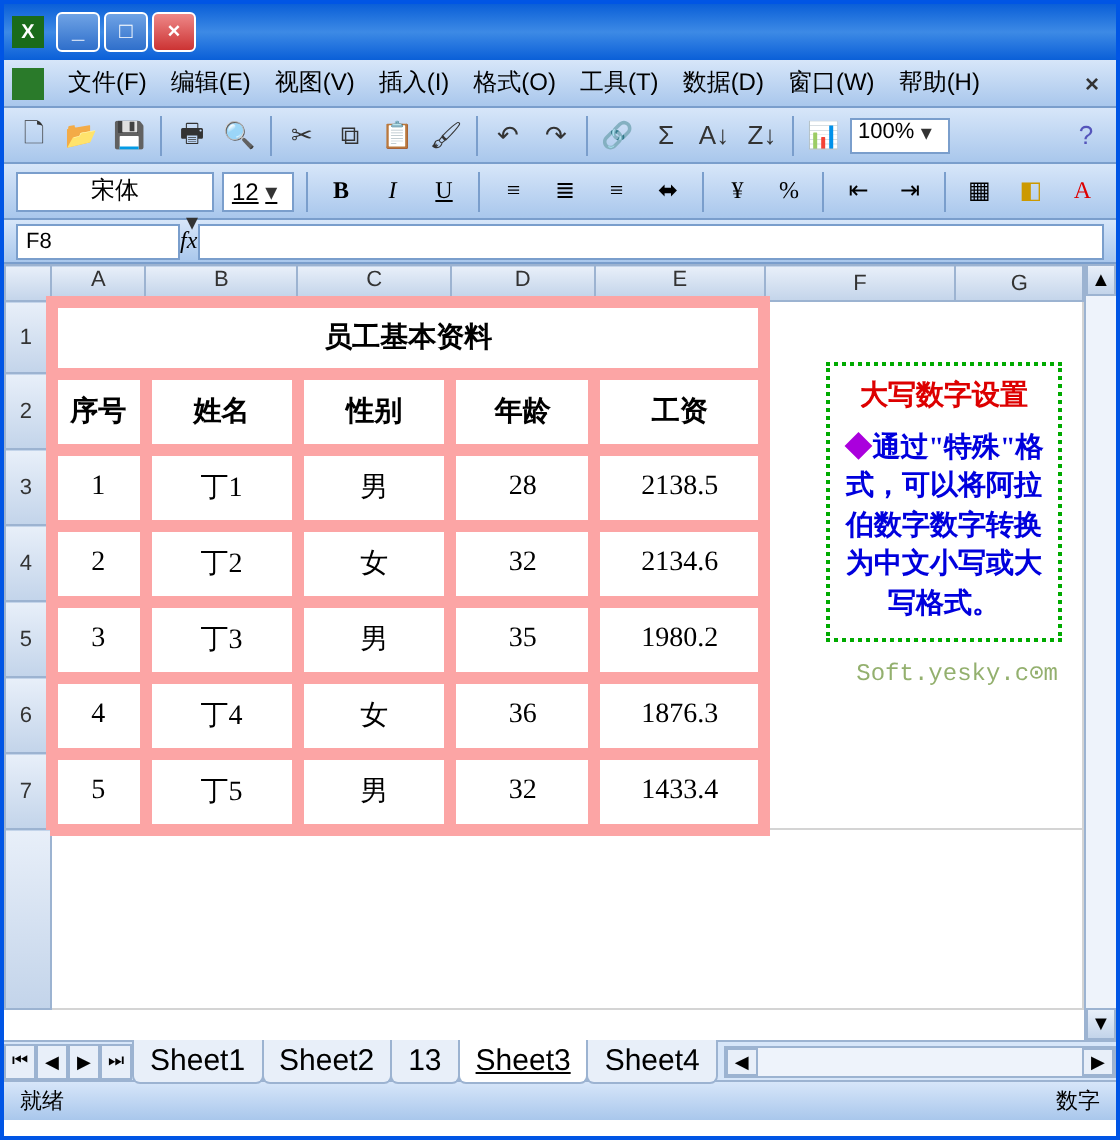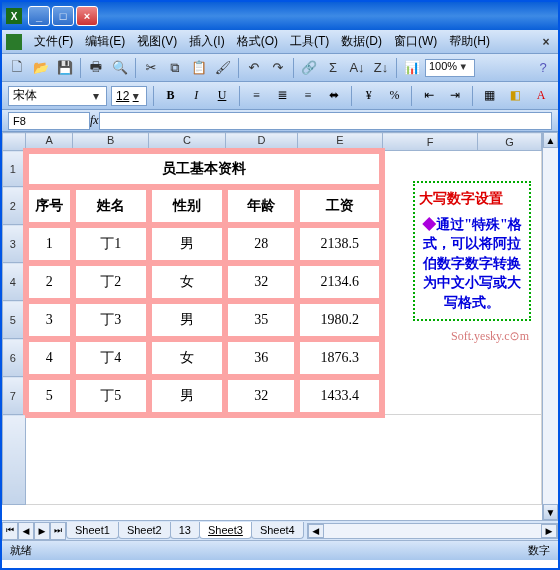--- a/index.html
+++ b/index.html
@@ -13,21 +13,21 @@
 .menubar { background: linear-gradient(to bottom, #d7e6f9, #a9c7ec); height: 24px; display: flex; align-items: center; padding: 0 4px; border-bottom: 1px solid #7a9ecc; }
 .menubar .menu-icon { width: 16px; height: 16px; background: #2a7a2a; margin-right: 6px; }
 .menubar .mi { padding: 2px 6px; color: #000; cursor: default; }
 .menubar .x { margin-left: auto; width: 16px; height: 16px; display: flex; align-items: center; justify-content: center; font-weight: bold; color: #333; }
 .toolbar { background: linear-gradient(to bottom, #d7e6f9, #a9c7ec); height: 28px; display: flex; align-items: center; padding: 0 4px; gap: 2px; border-bottom: 1px solid #7a9ecc; }
 .tbtn { width: 22px; height: 22px; border: 1px solid transparent; border-radius: 2px; display: flex; align-items: center; justify-content: center; font-size: 13px; color: #333; background: transparent; }
 .sep { width: 1px; height: 20px; background: #7a9ecc; margin: 0 2px; }
 .zoom-box { width: 50px; height: 18px; background: #fff; border: 1px solid #7a9ecc; font-size: 11px; padding: 0 3px; display: flex; }
 .fmtbar { background: linear-gradient(to bottom, #d7e6f9, #a9c7ec); height: 28px; display: flex; align-items: center; padding: 0 6px; gap: 4px; border-bottom: 1px solid #7a9ecc; }
 .font-sel { height: 20px; background: #fff; border: 1px solid #7a9ecc; font-size: 12px; padding: 0 4px; display: flex; align-items: center; }
-.font-name { width: 100px; }
+.font-name { width: 100px; flex-direction: column; }
 .font-size { width: 36px; text-decoration: underline; }
 .drop { width: 12px; text-align: center; color: #333; }
 .fmtb { width: 22px; height: 22px; display: flex; align-items: center; justify-content: center; font-family: "Times New Roman", serif; }
 .bold { font-weight: bold; }
 .italic { font-style: italic; }
 .underline { text-decoration: underline; }
 .namebar { background: linear-gradient(to bottom, #d7e6f9, #a9c7ec); height: 22px; display: flex; align-items: center; padding: 0 6px; border-bottom: 1px solid #7a9ecc; }
 .namebox { width: 82px; height: 18px; background: #fff; border: 1px solid #7a9ecc; padding: 0 4px; font-size: 11px; display: flex; align-items: center; }
 .fx { margin: 0 0; font-style: italic; font-family: serif; }
 .fxbox { flex: 1; height: 18px; background: #fff; border: 1px solid #7a9ecc; }
@@ -37,31 +37,31 @@
 .grid th { background: linear-gradient(to bottom, #e8eff9, #c3d4ea); border: 1px solid #9cb3d1; font-weight: normal; font-size: 11px; height: 18px; color: #333; }
 .grid th.rh { width: 22px; }
 .grid td.rh { background: linear-gradient(to bottom, #e8eff9, #c3d4ea); border: 1px solid #9cb3d1; text-align: center; font-size: 11px; width: 22px; color: #333; }
 .grid td { border: 1px solid #d4d4d4; padding: 0; height: 38px; vertical-align: middle; text-align: center; font-size: 14px; position: relative; }
 .grid td.bordered { border: 6px solid #fca5a5; }
 .grid tr.title-row td { height: 36px; }
 .chart-title { font-family: "KaiTi", "楷体", serif; font-size: 22px; font-weight: bold; text-align: center; }
 .header-cell { font-family: "KaiTi", "楷体", serif; font-size: 16px; font-weight: bold; }
 .data-cell { font-family: "KaiTi", "楷体", serif; font-size: 16px; }
 .callout { position: absolute; right: 10px; top: 30px; width: 118px; border: 2px dotted #0a0; background: #fff; padding: 6px 4px; font-size: 14px; line-height: 1.4; }
-.callout .ct { color: #d00; font-weight: bold; text-align: left; margin-bottom: 6px; font-family: "KaiTi", "楷体", serif; }
+.callout .ct { color: #d00; font-weight: bold; text-align: center; margin-bottom: 6px; font-family: "KaiTi", "楷体", serif; }
 .callout .cb { color: #00d; font-family: "KaiTi", "楷体", serif; font-weight: bold; }
 .callout .diamond { color: #a0d; }
-.watermark { position: absolute; right: 12px; top: 178px; color: #b91c1c; font-size: 12px; font-family: Liberation Serif, serif; opacity: 0.6; }
+.watermark { position: absolute; right: 12px; top: 178px; color: #4d7c0f; font-size: 12px; font-family: Liberation Mono, monospace; opacity: 0.6; }
 .vscroll { width: 16px; background: #d7e6f9; border-left: 1px solid #9cb3d1; display: flex; flex-direction: column; }
 .vscroll .arr { height: 16px; background: linear-gradient(to bottom, #e8eff9, #c3d4ea); border: 1px solid #9cb3d1; display: flex; align-items: center; justify-content: center; font-size: 10px; }
 .vscroll .track { flex: 1; background: #eef3fb; }
 .tabbar { height: 20px; display: flex; align-items: center; background: #d7e6f9; border-top: 1px solid #9cb3d1; }
 .tabnav { display: flex; }
 .tabnav .nb { width: 16px; height: 18px; border: 1px solid #9cb3d1; background: #e8eff9; display: flex; align-items: center; justify-content: center; font-size: 9px; }
-.tabs { display: flex; font-size: 11px; text-align: center; }
+.tabs { display: flex; font-size: 15px; text-align: center; }
 .tab { padding: 2px 8px; background: #e8eff9; border: 1px solid #9cb3d1; border-top: none; border-radius: 0 0 4px 4px; margin-right: -1px; }
 .tab.active { background: #fff; text-decoration: underline; }
 .hscroll { flex: 1; height: 16px; background: #eef3fb; border: 1px solid #9cb3d1; margin-left: 4px; display: flex; }
 .hscroll .arr { width: 16px; background: #e8eff9; border: 1px solid #9cb3d1; display: flex; align-items: center; justify-content: center; font-size: 9px; }
 .hscroll .tr { flex: 1; }
 .statusbar { height: 20px; background: linear-gradient(to bottom, #d7e6f9, #a9c7ec); display: flex; align-items: center; padding: 0 8px; font-size: 11px; border-top: 1px solid #9cb3d1; }
 .statusbar .sp { flex: 1; }
 </style>
 </head>
 <body>

